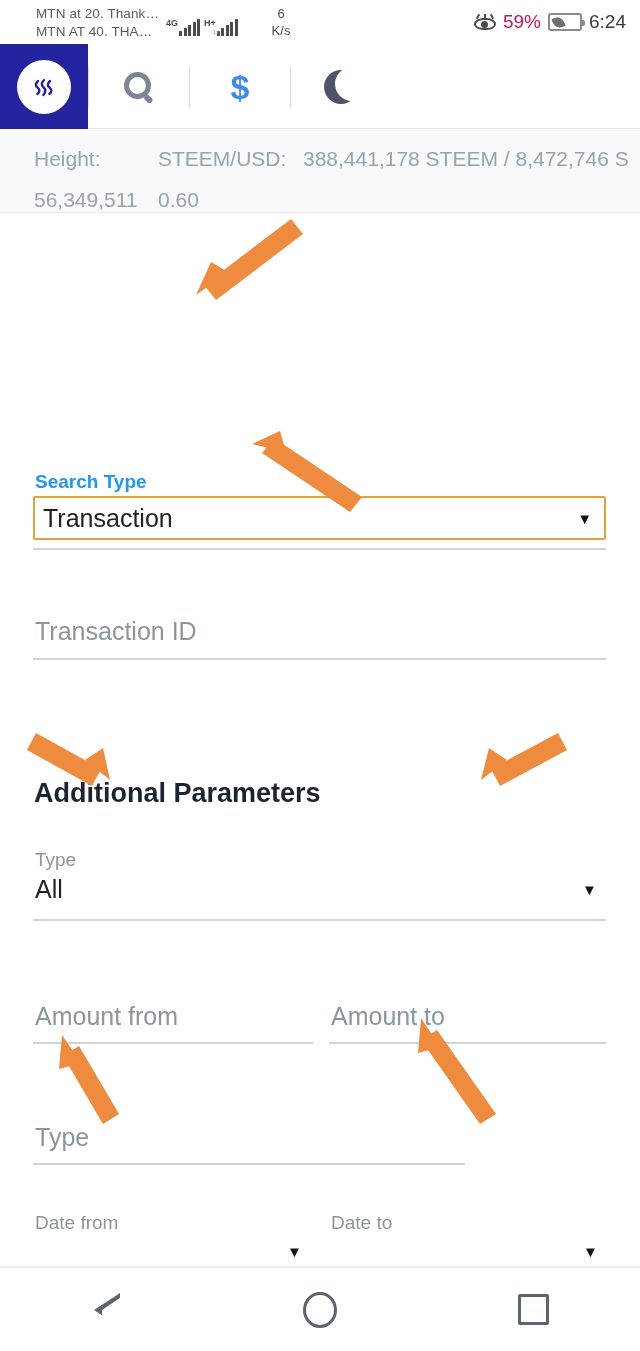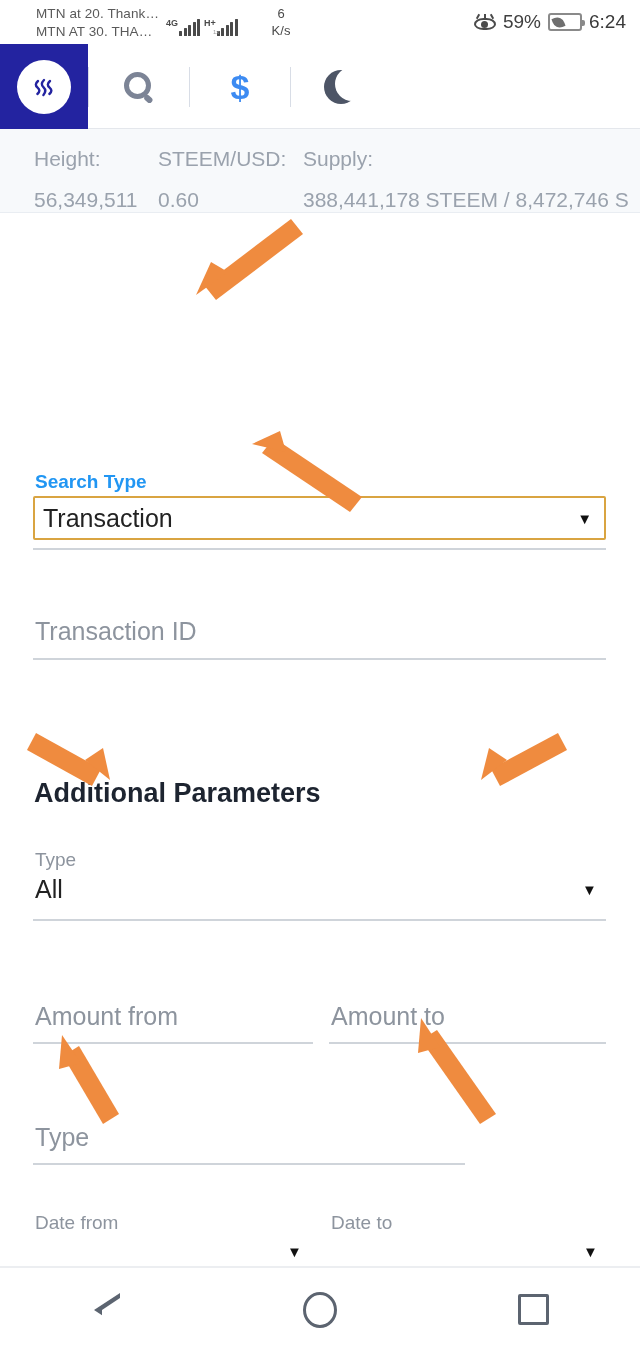--- a/index.html
+++ b/index.html
@@ -33,21 +33,21 @@
   .sb-rate { position:absolute; left:228px; top:3px; font-size:13px; line-height:17px; color:#4a4a4a; text-align:center; width:34px; }
 
   .sb-right { position:absolute; right:14px; top:0; height:44px; display:flex; align-items:center; gap:7px; }
   .eye-icon { width:22px; height:16px; position:relative; }
   .eye-icon .lid { position:absolute; left:0; top:4px; width:22px; height:12px; border:2px solid #4a4a4a; border-radius:50%/60% 60% 55% 55%; }
   .eye-icon .pupil { position:absolute; left:7.5px; top:7px; width:7px; height:7px; border-radius:50%; background:#4a4a4a; }
   .eye-icon .lash { position:absolute; width:2px; height:5px; background:#4a4a4a; top:0px; }
   .eye-icon .l1 { left:3px; transform:rotate(30deg); }
   .eye-icon .l2 { left:10px; }
   .eye-icon .l3 { left:17px; transform:rotate(-30deg); }
-  .sb-pct { font-size:19px; color:#404040; }
+  .sb-pct { font-size:19px; color:#be185d; }
   .battery { position:relative; width:34px; height:18px; border:2px solid #8a8a8a; border-radius:3px; display:flex; align-items:center; }
   .battery:after { content:""; position:absolute; right:-5px; top:5px; width:3px; height:6px; background:#8a8a8a; border-radius:0 2px 2px 0;}
   .batt-leaf { width:11px; height:11px; margin-left:3px; background:#6f6f6f; border-radius:0 70% 0 70%; transform:rotate(-20deg); }
   .sb-time { font-size:19px; color:#3a3a3a; margin-left:0; }
 
   
   .navbar { position:absolute; left:0; top:44px; width:640px; height:85px; background:#ffffff; }
   .brand-tile { position:absolute; left:0; top:0; width:88px; height:85px; background:#2323a0; display:flex; align-items:center; justify-content:center; }
   .brand-circle { width:54px; height:54px; border-radius:50%; background:#ffffff; display:flex; align-items:center; justify-content:center; }
   .nav-items { position:absolute; left:88px; top:0; right:0; height:85px; display:flex; align-items:center; }
@@ -112,21 +112,21 @@
 </style>
 </head>
 <body>
 
 <div id="screen">
 
   <div class="statusbar">
     <div class="sb-left">
       <div class="sb-tickers">
         <div>MTN at 20. Thank…</div>
-        <div>MTN AT 30. THA…</div>
+        <div>MTN AT 40. THA…</div>
       </div>
       <div class="sb-signals">
         <div class="sig-group">
           <span class="sig-label">4G</span>
           <span class="sig-bars">
               <i></i>
               <i></i>
               <i></i>
               <i></i>
               <i></i>
@@ -205,21 +205,20 @@
     <div class="infobar-inner">
       <div class="info-col c1">
         <span>Height:</span>
         <span>56,349,511</span>
       </div>
       <div class="info-col c2">
         <span>STEEM/USD:</span>
         <span>0.60</span>
       </div>
       <div class="info-col c3">
-        <span>Supply:</span>
         <span>388,441,178 STEEM / 8,472,746 S</span>
       </div>
     </div>
     <span class="infobar-sep"></span>
   </div>
 
   <div class="form">
 
     <span class="fld-label-blue" style="left:35px; top:258px;">Search Type</span>
     <div class="select-box">

